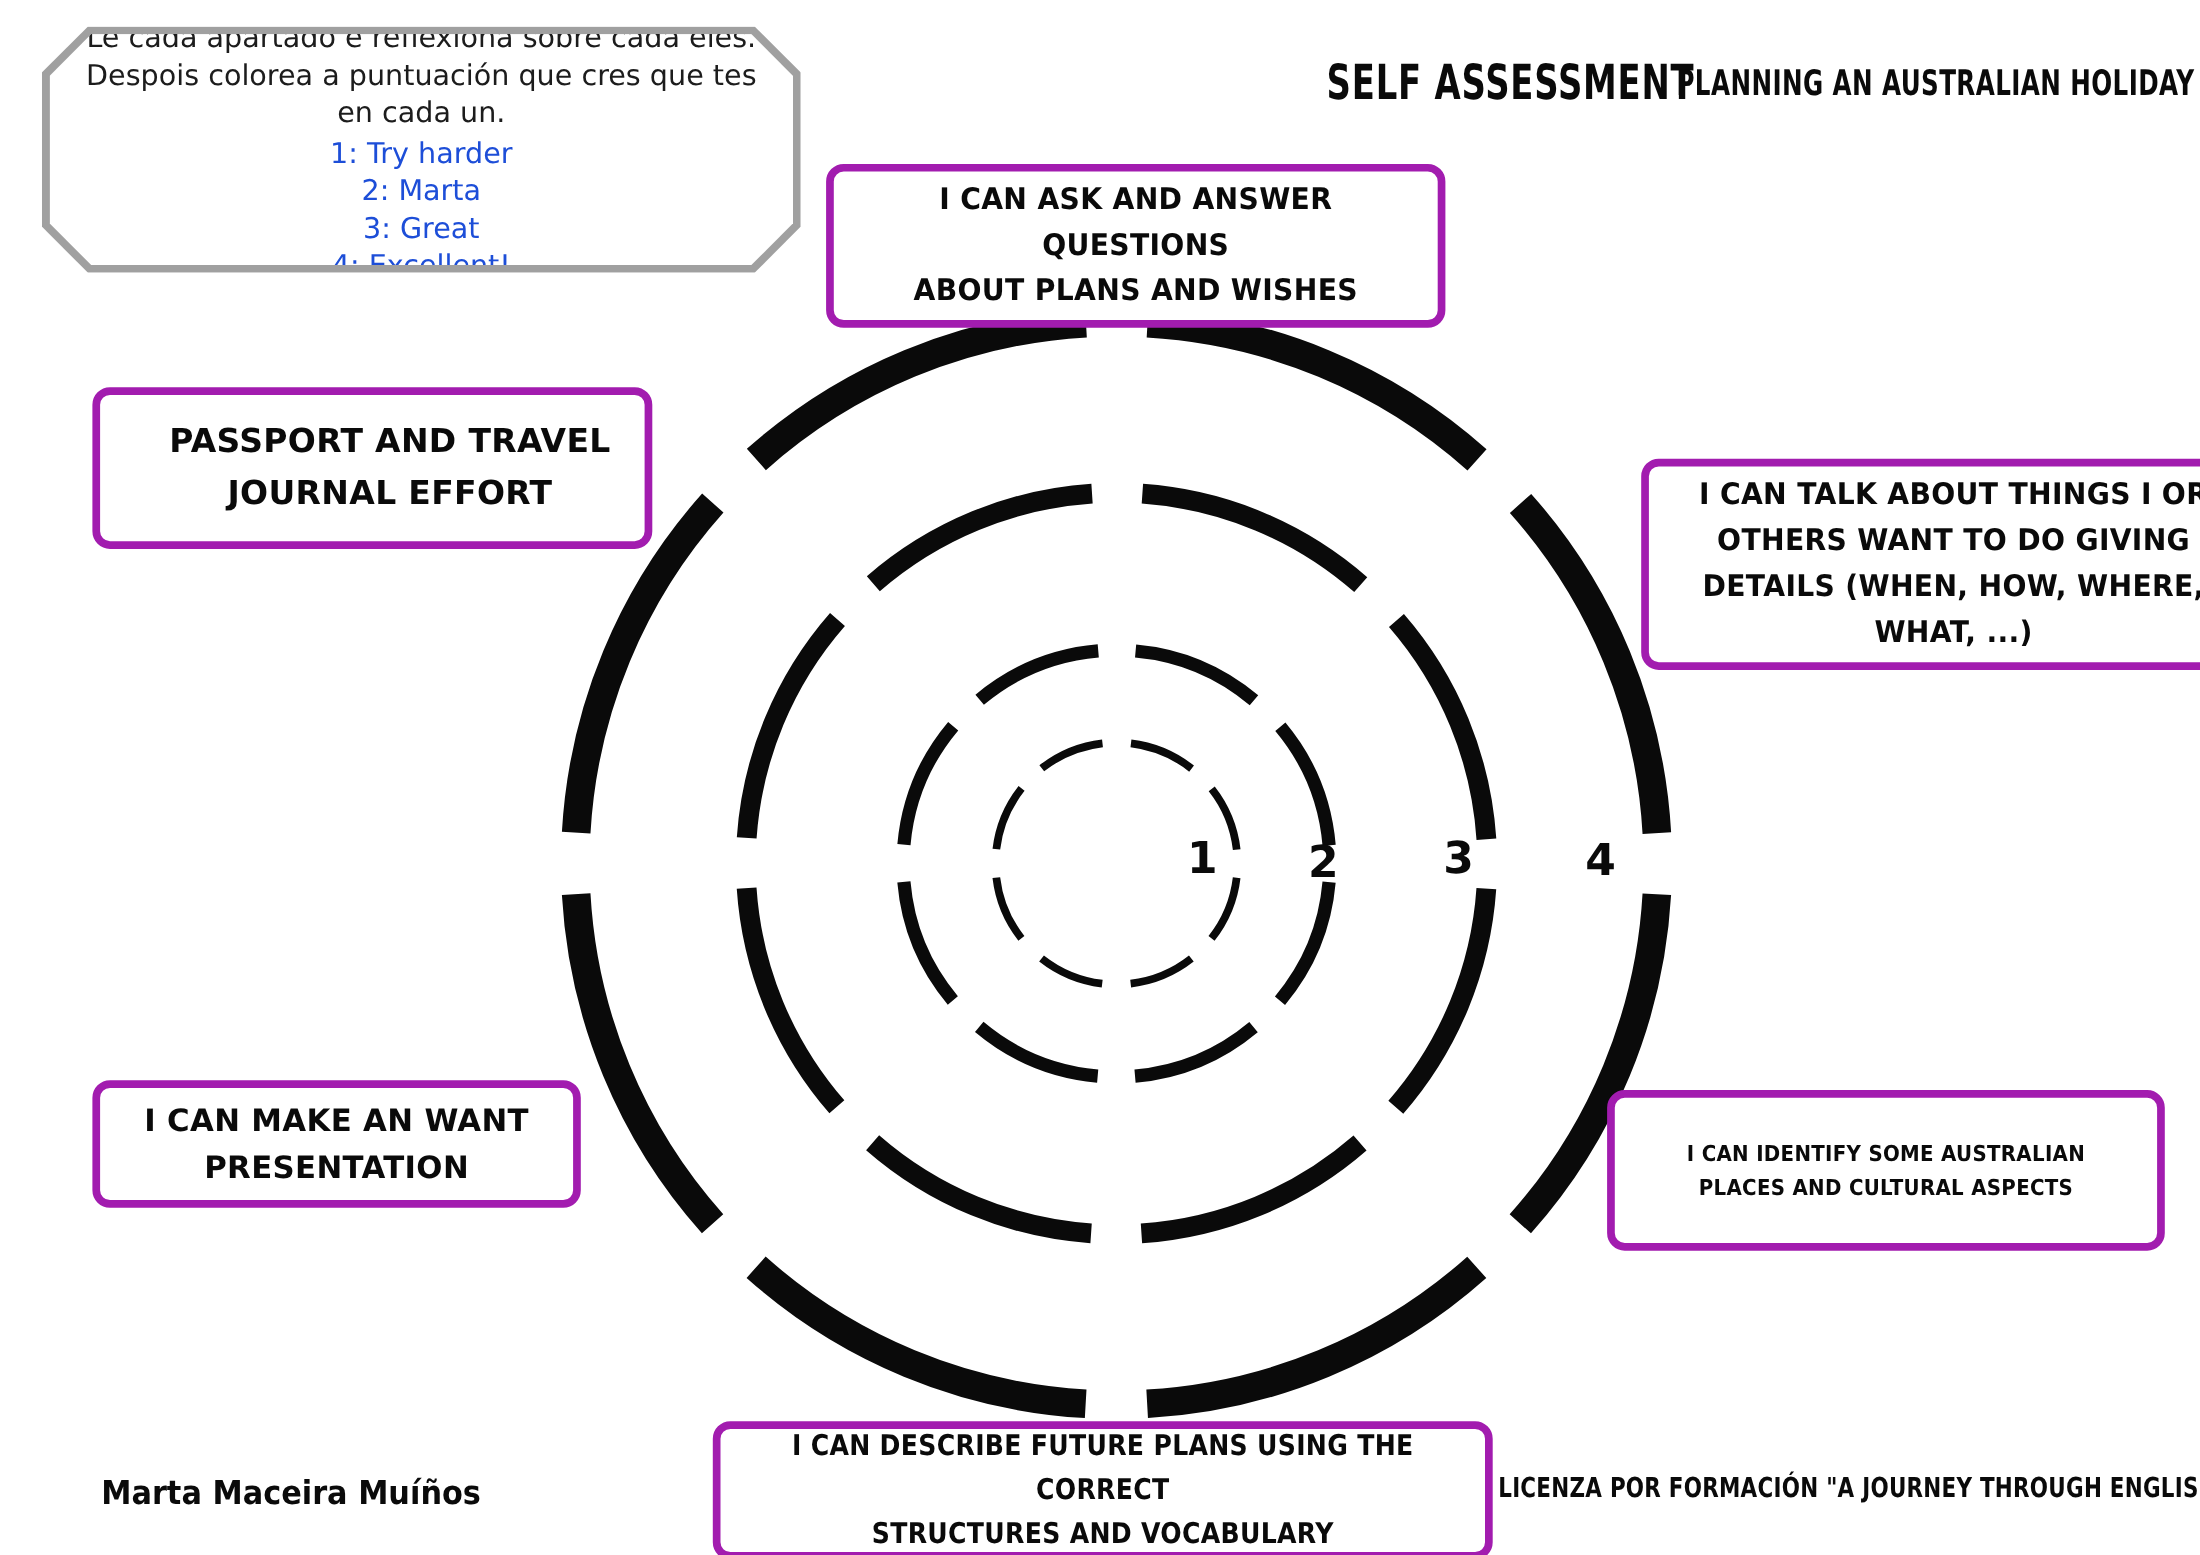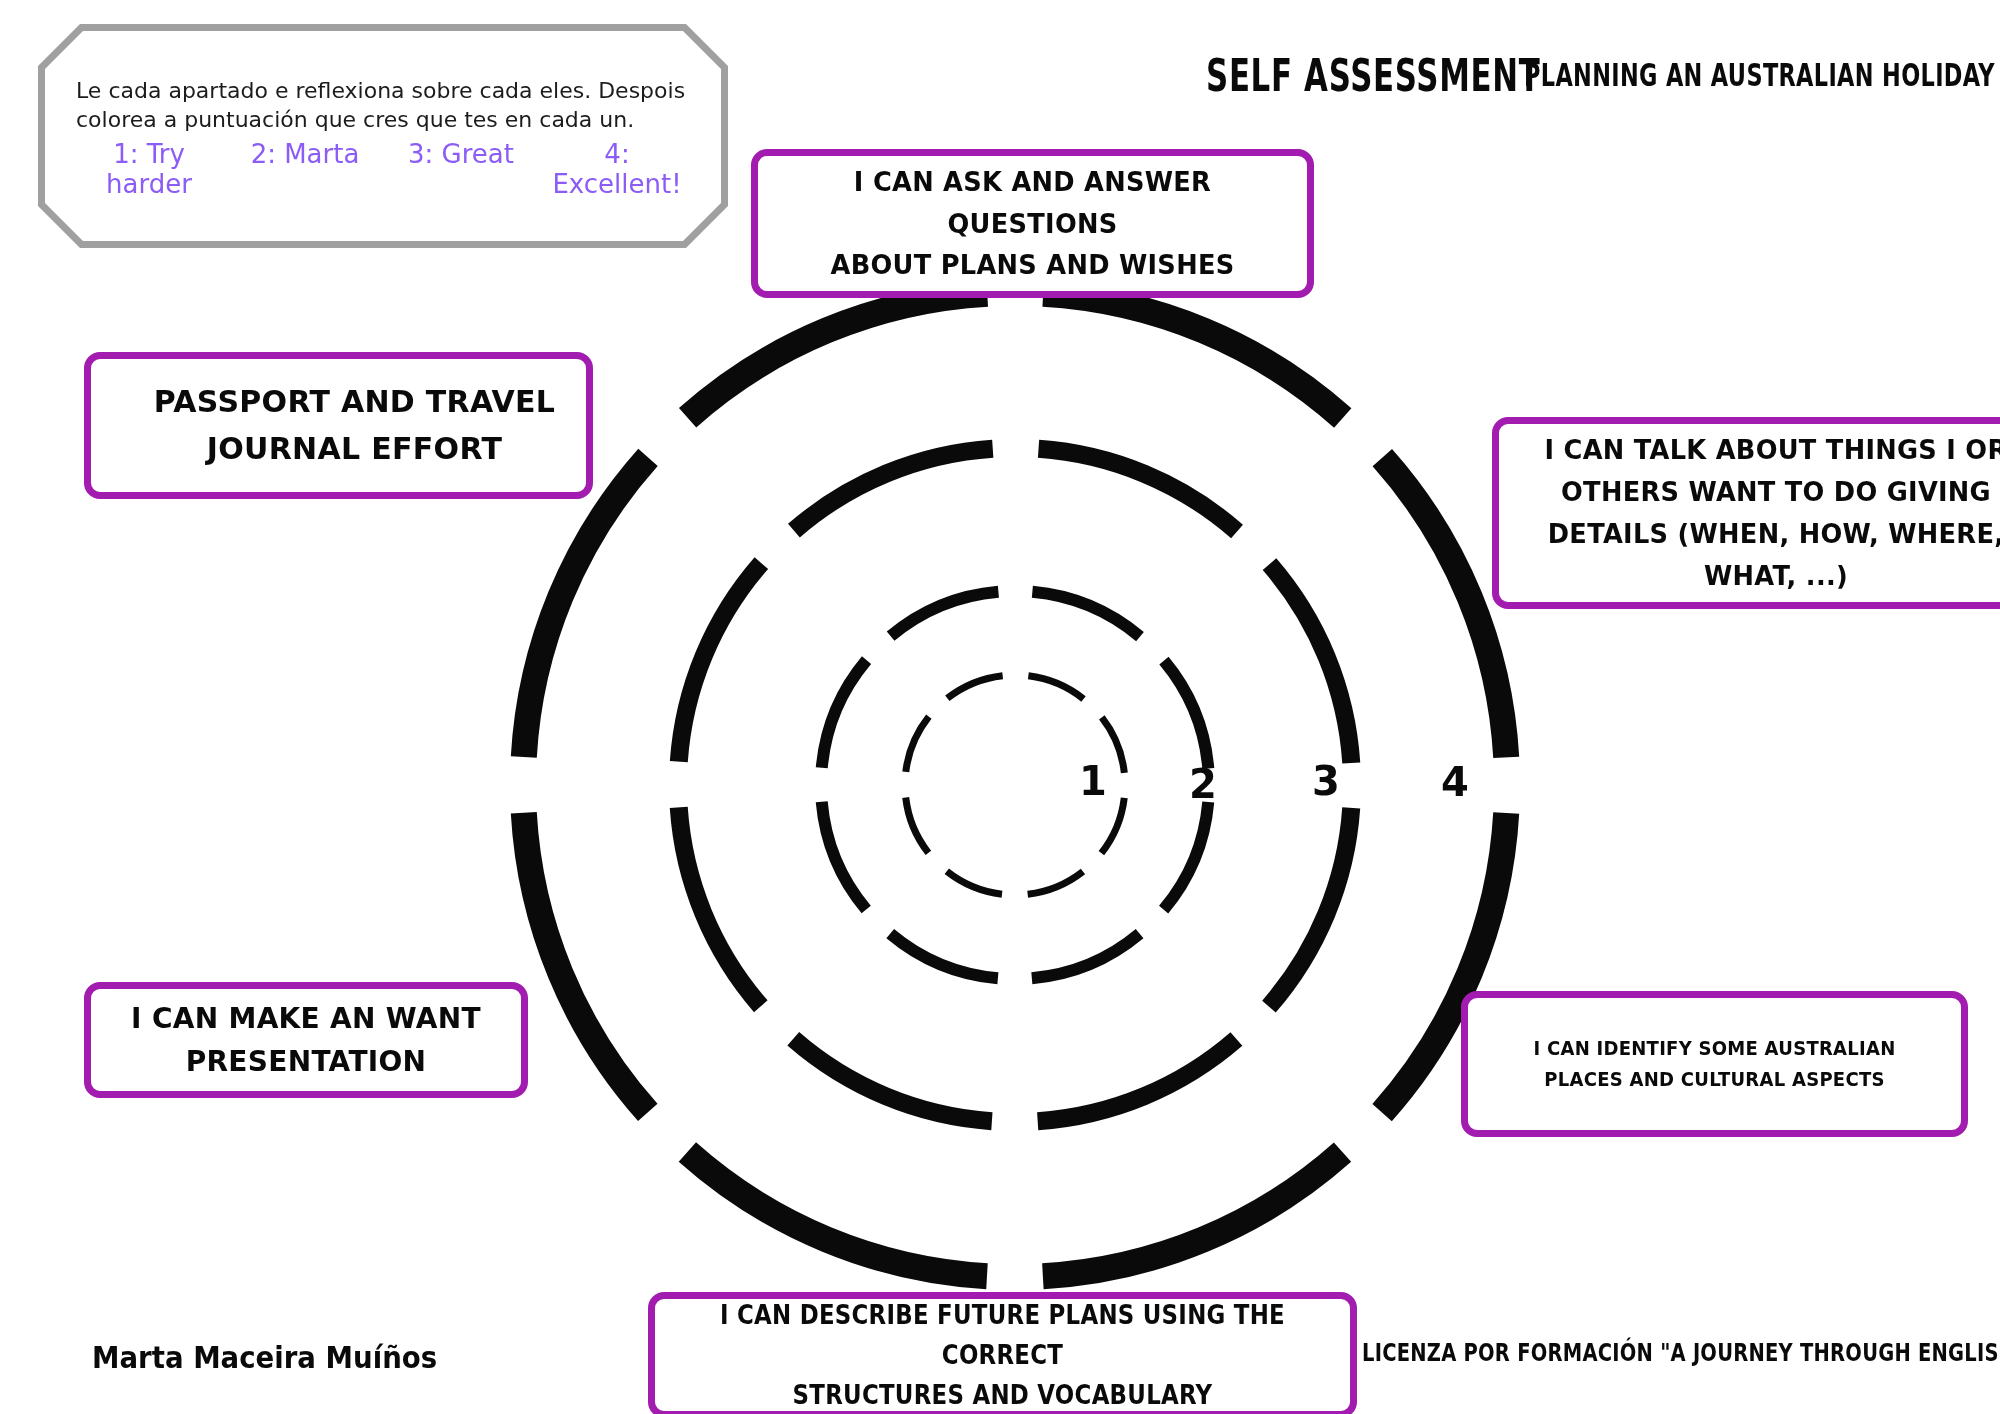--- a/index.html
+++ b/index.html
@@ -31,25 +31,25 @@
   }
   .octagon-inner {
     position:absolute; inset:7px; background:#ffffff;
     clip-path: polygon(38px 0%, calc(100% - 38px) 0%, 100% 38px,
       100% calc(100% - 38px), calc(100% - 38px) 100%, 38px 100%,
       0% calc(100% - 38px), 0% 38px);
     display:flex; flex-direction:column; align-items:center; justify-content:center;
     padding:14px 26px 10px;
   }
   .octagon-inner p {
-    font-size:22px; line-height:1.3; color:#1c1c1c; max-width:614px;
+    font-size:26px; line-height:1.3; text-align:center; color:#1c1c1c; max-width:614px;
   }
   .scale-grid {
-    display:grid; grid-template-columns:1fr 1fr 1fr 1fr; width:100%;
-    margin-top:4px; font-size:26px; color:#8b5cf6; row-gap:4px;
+    display:grid; grid-template-columns:1fr; width:100%;
+    margin-top:4px; font-size:26px; color:#1d4ed8; row-gap:4px;
   }
   .scale-grid span { text-align:center; }
 
   
   .heading { position:absolute; white-space:nowrap; font-weight:700; transform-origin:left top; }
   #self-assessment { left:1206px; top:50px; font-size:44px; letter-spacing:1px; transform:scaleX(0.70); }
   #sheet-title     { left:1524px; top:56px; font-size:32px; letter-spacing:0.5px; transform:scaleX(0.70); }
 
   
   .criterion {

